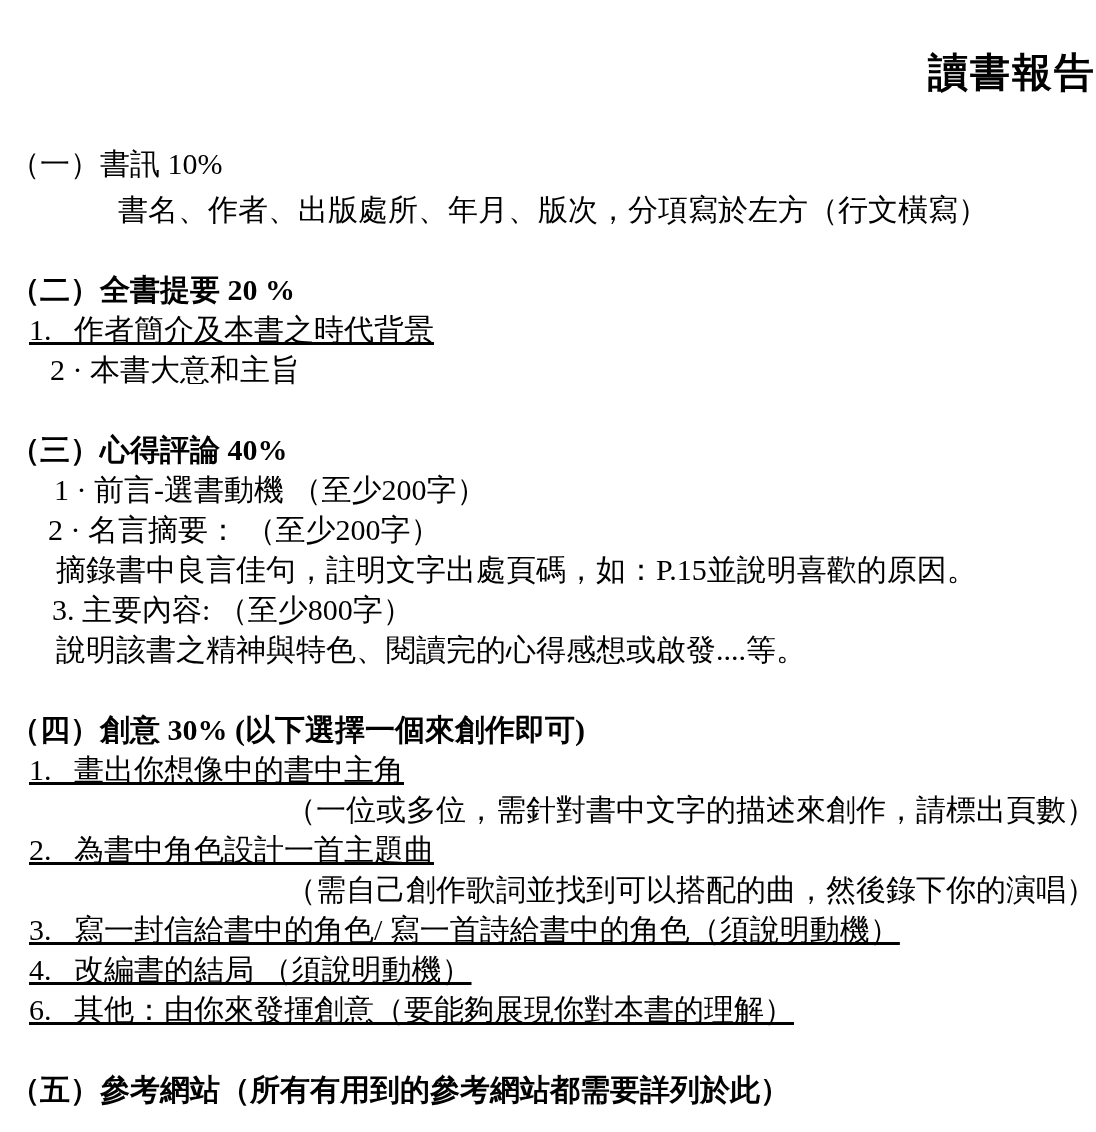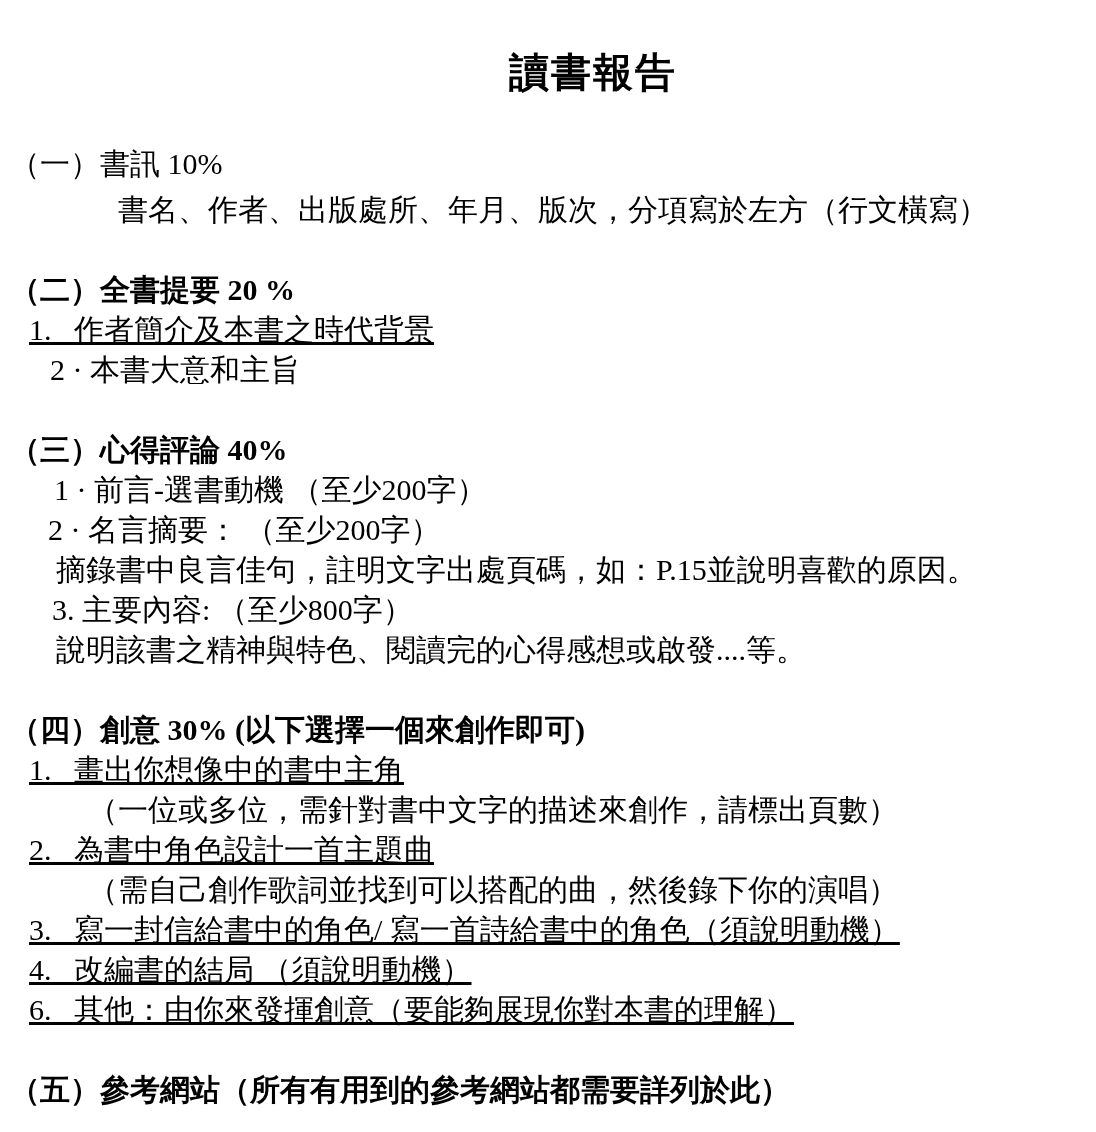--- a/index.html
+++ b/index.html
@@ -13,42 +13,42 @@
     height: 1132px;
     background: #ffffff;
     color: #000000;
     font-family: "Liberation Serif", "DejaVu Serif", serif;
     font-size: 30px;
     overflow: hidden;
   }
   .title {
     margin-top: 46px;
     padding-left: 90px;       
-    text-align: center;
+    text-align: right;
     font-size: 40px;
     font-weight: bold;
     line-height: 54px;
     letter-spacing: 2px;
   }
   .line {
     display: block;
     line-height: 40px;
     white-space: pre-wrap;
     margin: 0;
   }
   
   .ind-sec  { padding-left: 10px; }   
   .ind-s1   { padding-left: 118px; }   
   .ind-n1   { padding-left: 29px; text-decoration: underline; }   
   .ind-n2   { padding-left: 50px; }   
   .ind-m1   { padding-left: 38px; margin-left: 16px; }   
   .ind-m2   { padding-left: 48px; }   
   .ind-m3   { padding-left: 52px; }   
   .ind-sub  { padding-left: 56px; }   
-  .ind-par  { padding-left: 88px; }   
+  .ind-par  { padding-left: 88px; text-align: right; }   
   
   .gap-title { margin-top: 44px; }    
   .gap-sec   { margin-top: 40px; font-weight: bold; }    
   .gap-s1    { margin-top: 6px; }     
 </style>
 </head>
 <body>
 
 <div class="page">
 

